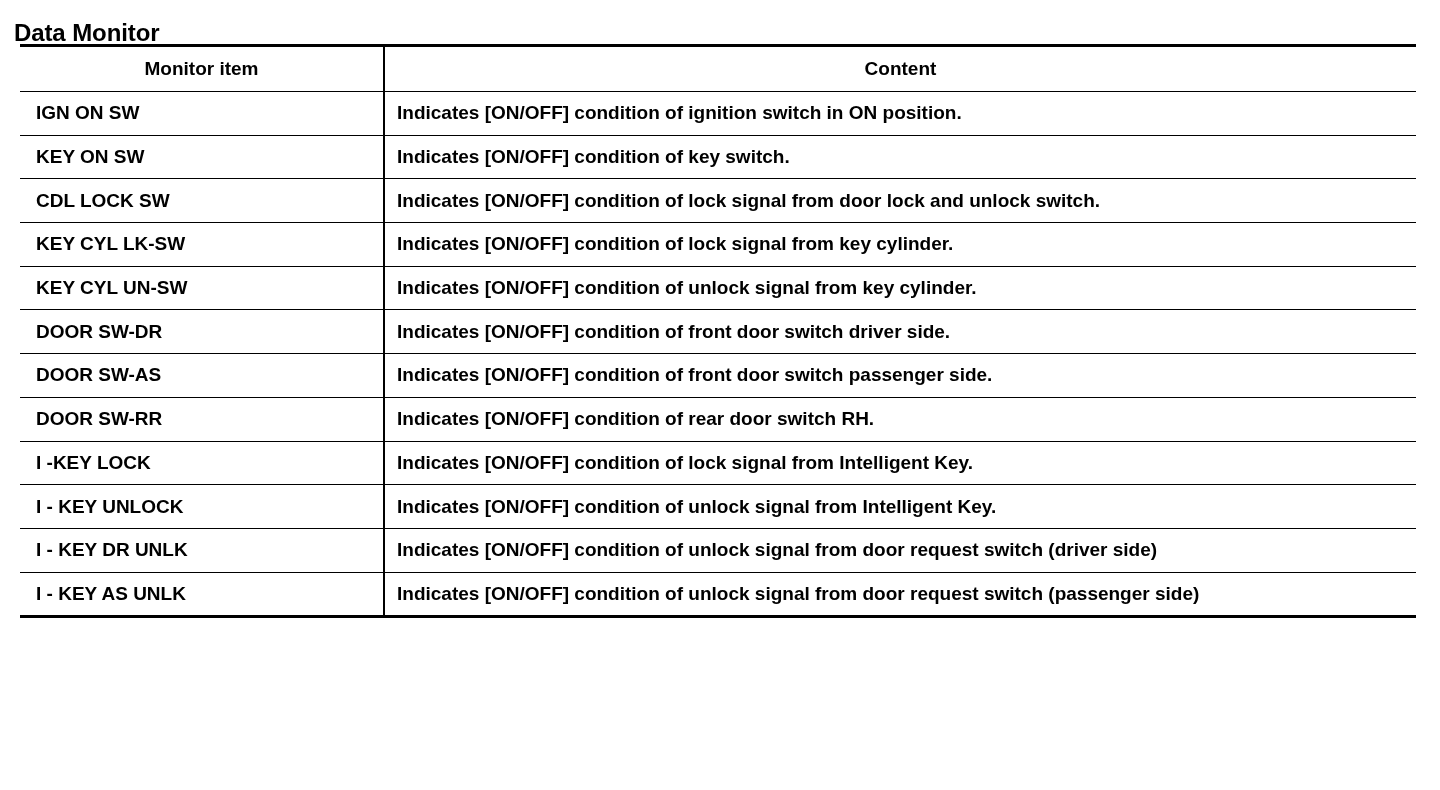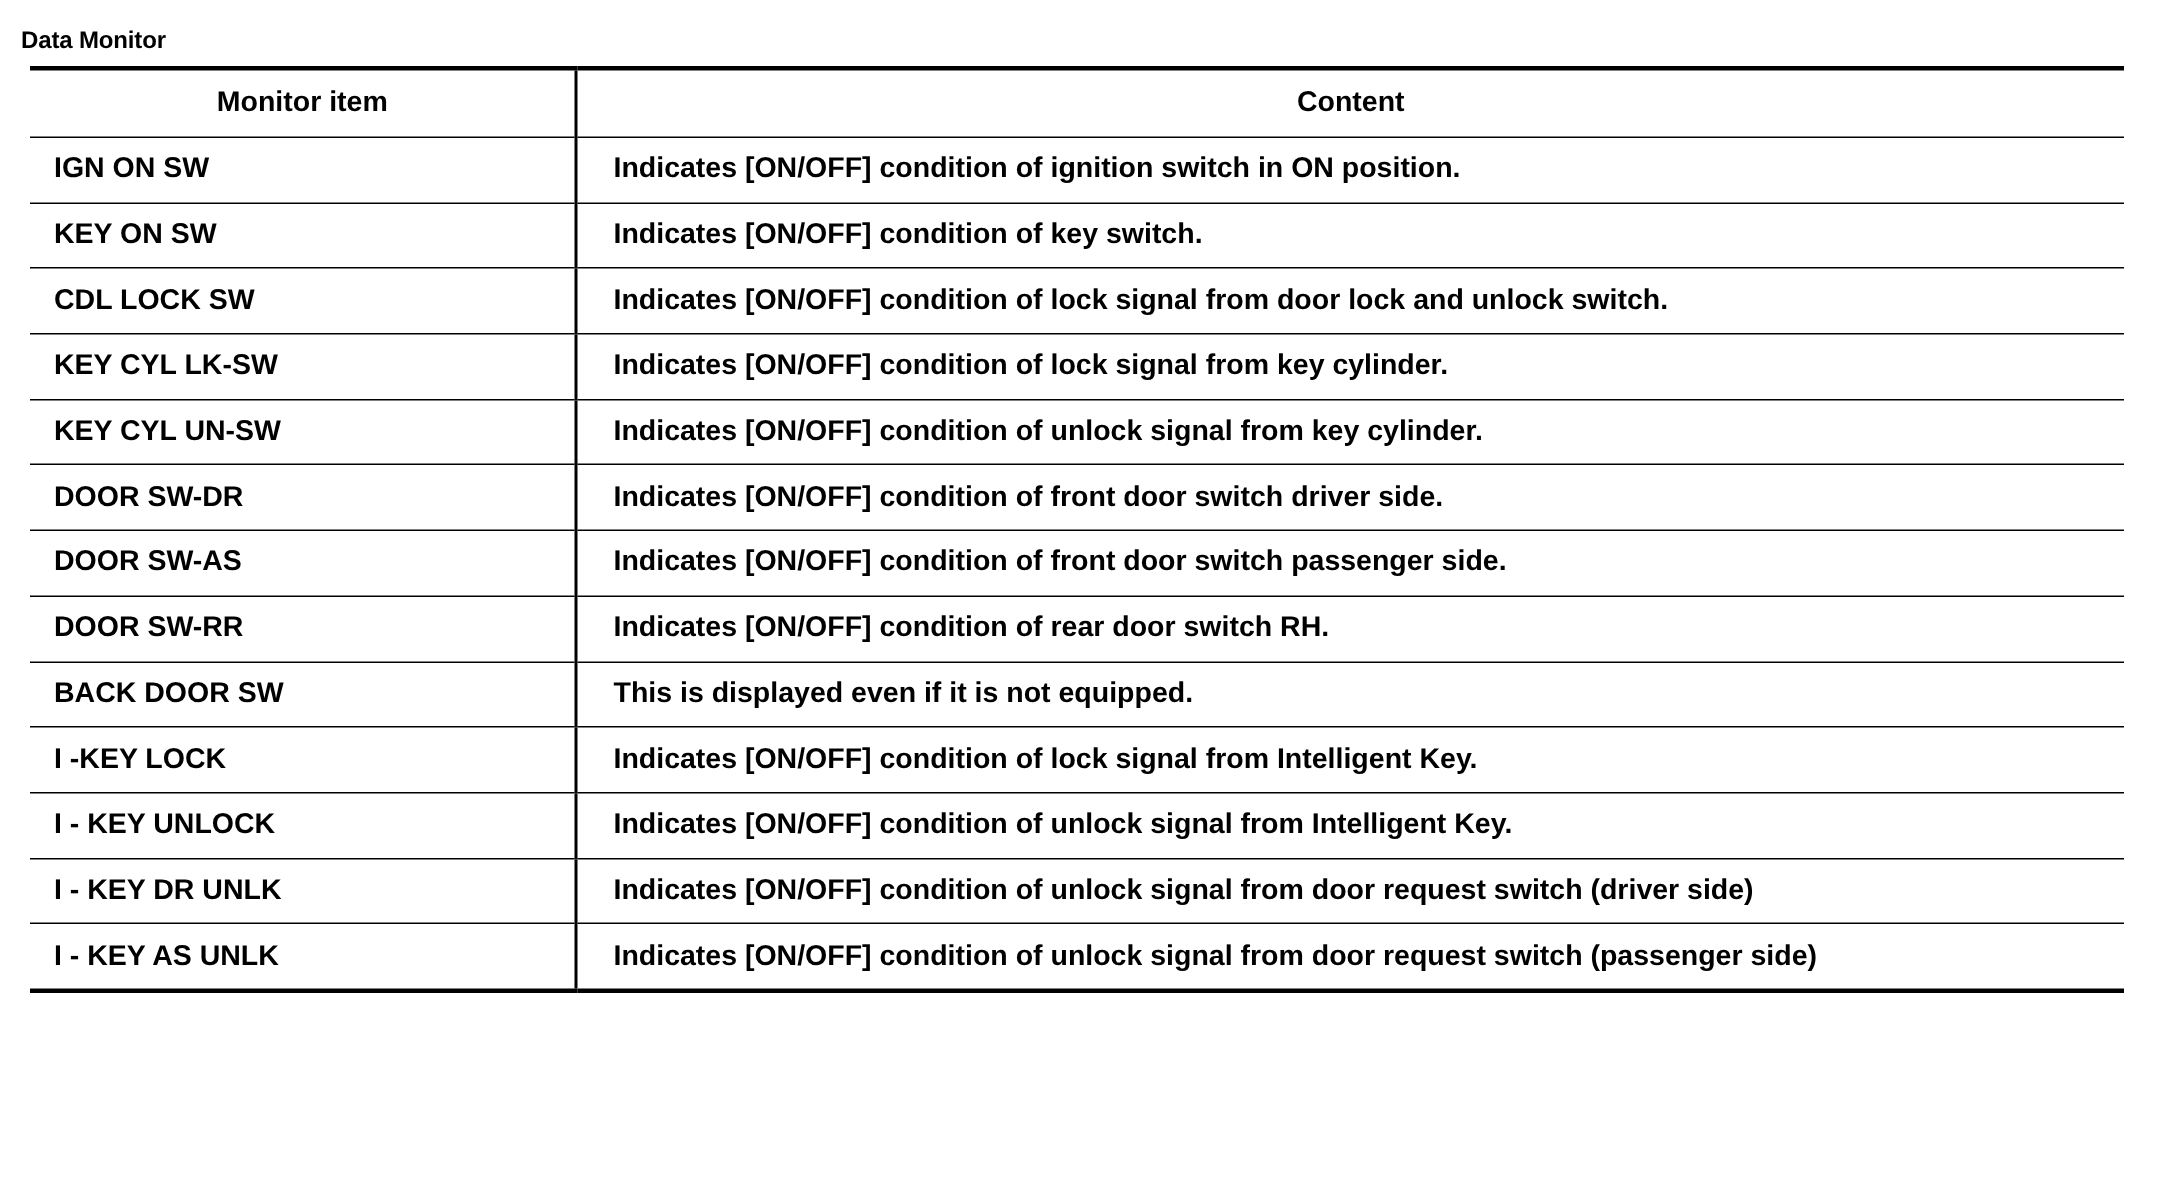--- a/index.html
+++ b/index.html
@@ -17,21 +17,21 @@
   .page {
     position: relative;
     width: 1440px;
     height: 790px;
     overflow: hidden;
   }
   .page-title {
     position: absolute;
     left: 14px;
     top: 2px;
-    font-size: 16px;
+    font-size: 24px;
     font-weight: bold;
     letter-spacing: -0.1px;
     line-height: 30px;
     white-space: nowrap;
   }
   .table-wrap {
     position: absolute;
     left: 20px;
     top: 44px;
     width: 1396px;
@@ -74,21 +74,21 @@
     border-bottom: 3px solid #000;
   }
 
   td.col-item .cell-text {
     display: block;
     padding-left: 16px;
     white-space: nowrap;
   }
   td.col-content .cell-text {
     display: block;
-    padding-left: 24px;
+    padding-left: 12px;
     white-space: nowrap;
   }
   th .cell-text {
     display: block;
   }
 </style>
 </head>
 <body>
 
 <div class="page">
@@ -171,28 +171,20 @@
           <tr>
             <td class="col-item">
               <span class="cell-text">DOOR SW-RR</span>
             </td>
             <td class="col-content">
               <span class="cell-text">Indicates [ON/OFF] condition of rear door switch RH.</span>
             </td>
           </tr>
           <tr>
             <td class="col-item">
-              <span class="cell-text">BACK DOOR SW</span>
-            </td>
-            <td class="col-content">
-              <span class="cell-text">This is displayed even if it is not equipped.</span>
-            </td>
-          </tr>
-          <tr>
-            <td class="col-item">
               <span class="cell-text">I -KEY LOCK</span>
             </td>
             <td class="col-content">
               <span class="cell-text">Indicates [ON/OFF] condition of lock signal from Intelligent Key.</span>
             </td>
           </tr>
           <tr>
             <td class="col-item">
               <span class="cell-text">I - KEY UNLOCK</span>
             </td>

